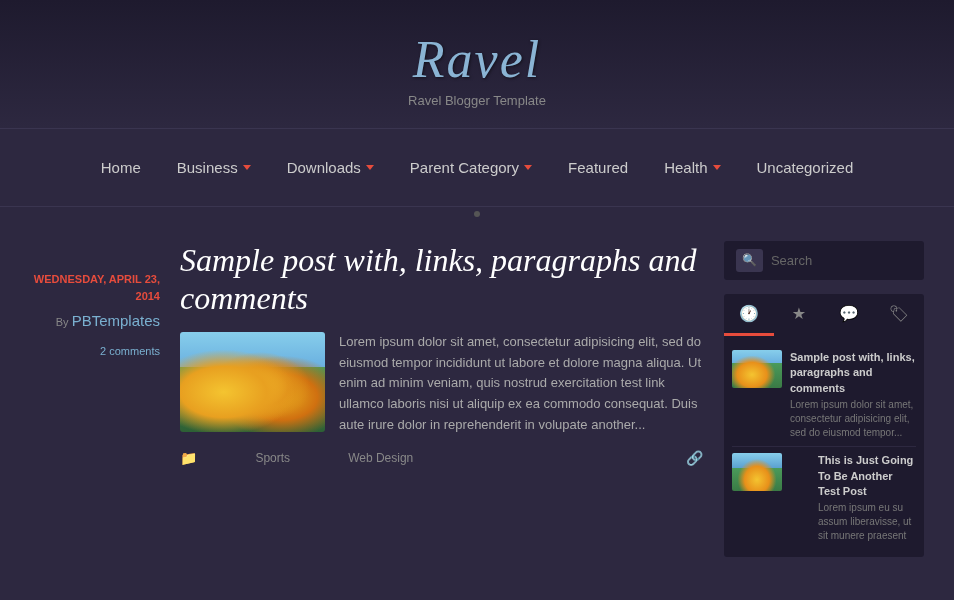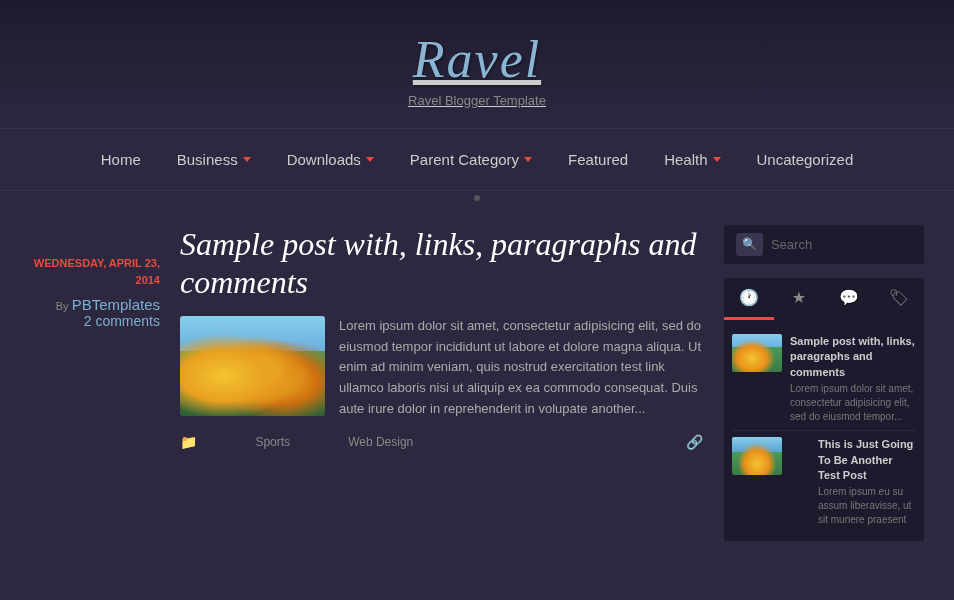--- a/index.html
+++ b/index.html
@@ -10,21 +10,20 @@
       min-height: 600px;
       width: 954px;
       overflow: hidden;
     }
 
     
     .header {
       text-align: center;
       padding: 30px 0 20px;
       background: linear-gradient(180deg, #1e1a2e 0%, #2d2840 100%);
-      text-decoration: underline;
     }
     .site-title {
       font-size: 52px;
       color: #8ab4d4;
       font-style: italic;
       font-family: Georgia, serif;
       letter-spacing: 2px;
       text-shadow: 1px 1px 3px rgba(0,0,0,0.5);
     }
     .site-subtitle {
@@ -33,21 +32,21 @@
       margin-top: 4px;
       font-family: Arial, sans-serif;
       text-align: center;
     }
 
     
     nav {
       background: #2d2840;
       border-top: 1px solid #3a3550;
       border-bottom: 1px solid #3a3550;
-      padding: 8px;
+      padding: 16px;
     }
     .nav-inner {
       display: flex;
       justify-content: center;
       align-items: center;
       gap: 0;
     }
     .nav-item {
       display: flex;
       align-items: center;
@@ -113,23 +112,23 @@
       font-family: Arial, sans-serif;
       margin-top: 8px;
     }
     .post-author {
       color: #7ab0d0;
       font-size: 15px;
       font-family: Arial, sans-serif;
     }
     .post-comments {
       color: #7ab0d0;
-      font-size: 14px;
-      font-family: Arial, sans-serif;
-      margin-top: 0;
+      font-size: 11px;
+      font-family: Arial, sans-serif;
+      margin-top: 16px;
     }
 
     
     .content {
       flex: 1;
       min-width: 0;
     }
     .post-title {
       font-size: 32px;
       color: #fff;

